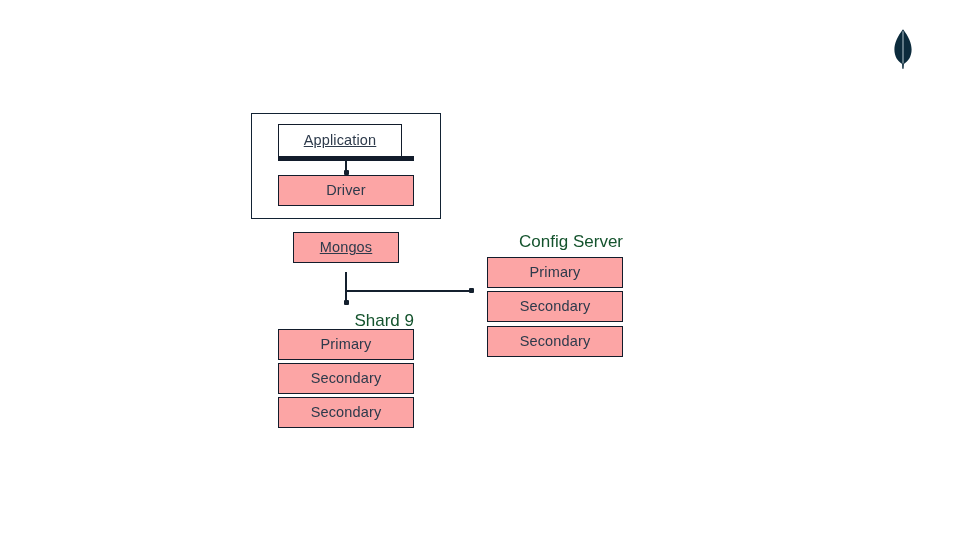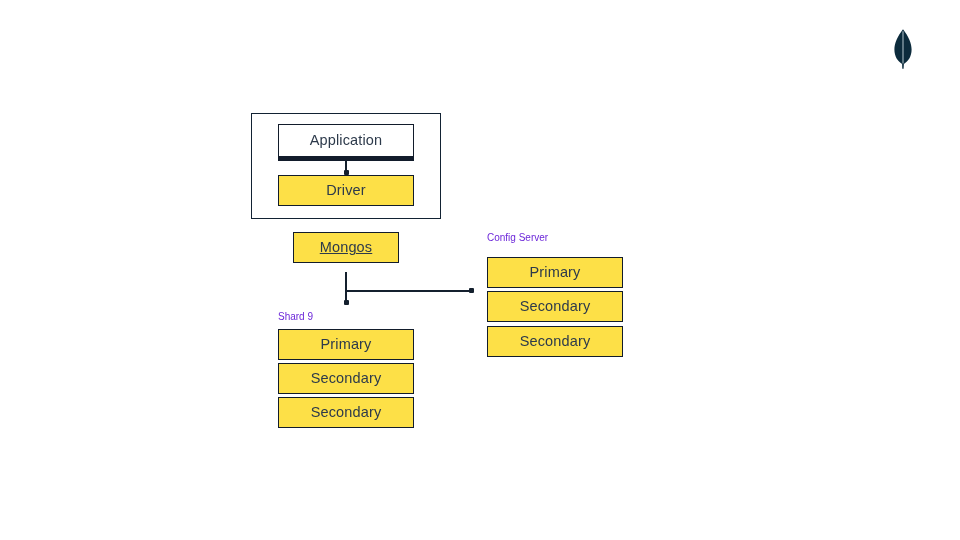--- a/index.html
+++ b/index.html
@@ -27,21 +27,21 @@
   .node {
     position: absolute;
     box-sizing: border-box;
     border: 1.4px solid #121c2b;
     display: flex;
     align-items: center;
     justify-content: center;
     font-size: 14.5px;
     letter-spacing: 0.15px;
     color: #2d3a4b;
-    background: #fde047;
+    background: #fca5a5;
     line-height: 1;
   }
   .node.plain {
     background: #ffffff;
   }
 
   
   .app-bar {
     position: absolute;
     background: #121c2b;
@@ -51,23 +51,23 @@
   .group-frame {
     position: absolute;
     box-sizing: border-box;
     border: 1.4px solid #122233;
     background: transparent;
   }
 
   
   .grp-label {
     position: absolute;
-    font-size: 10px;
-    color: #6d28d9;
-    text-align: left;
+    font-size: 17px;
+    color: #14532d;
+    text-align: right;
     line-height: 1;
     white-space: nowrap;
   }
 
   
   .conn-v {
     position: absolute;
     width: 1.6px;
     background: #14202e;
   }
@@ -100,21 +100,21 @@
 
   <div class="logo">
     <svg viewBox="0 0 28 42" width="28" height="42" aria-hidden="true">
       <path d="M14 1.2 C19.6 8.5 22.6 15.2 22.6 21.6 C22.6 28.6 19.2 33.6 14.9 35.9 L14.6 40.8 L13.3 40.8 L13.1 35.9 C8.8 33.6 5.4 28.6 5.4 21.6 C5.4 15.2 8.4 8.5 14 1.2 Z" fill="#0c2b3c"></path>
       <path d="M14 3.2 L14 35.4" stroke="#8fa3ad" stroke-width="1.3" fill="none"></path>
     </svg>
   </div>
 
   <div class="group-frame" style="left:251px; top:113px; width:190px; height:106px;"></div>
 
-  <div class="node plain" style="left:278px; top:124px; width:136px; height:33px;">
+  <div class="node plain" style="left:278px; top:124px; width:124px; height:33px;text-decoration:underline;">
     <span>Application</span>
   </div>
 
   <div class="app-bar" style="left:278px; top:156px; width:136px; height:5px;"></div>
 
   <div class="conn-v" style="left:345.4px; top:160px; height:13px;"></div>
   <div class="conn-dot" style="left:343.7px; top:170px;"></div>
 
   <div class="node" style="left:278px; top:175px; width:136px; height:31px;">
     <span>Driver</span>

